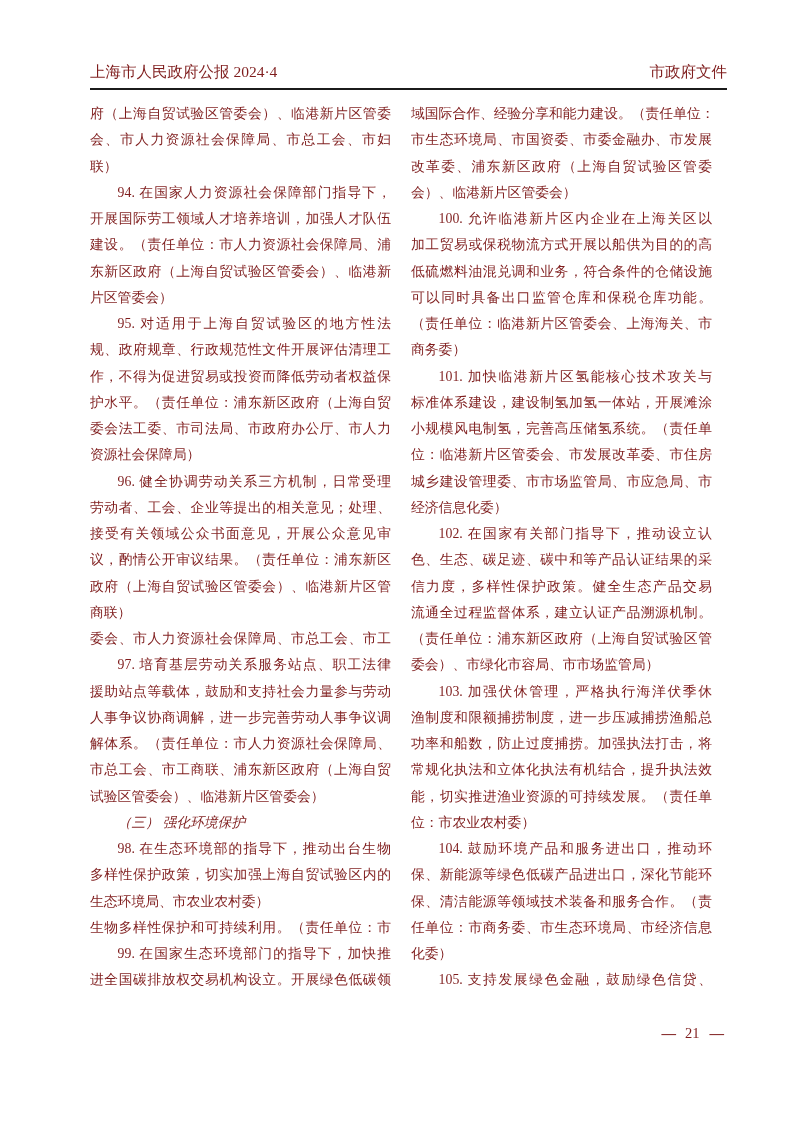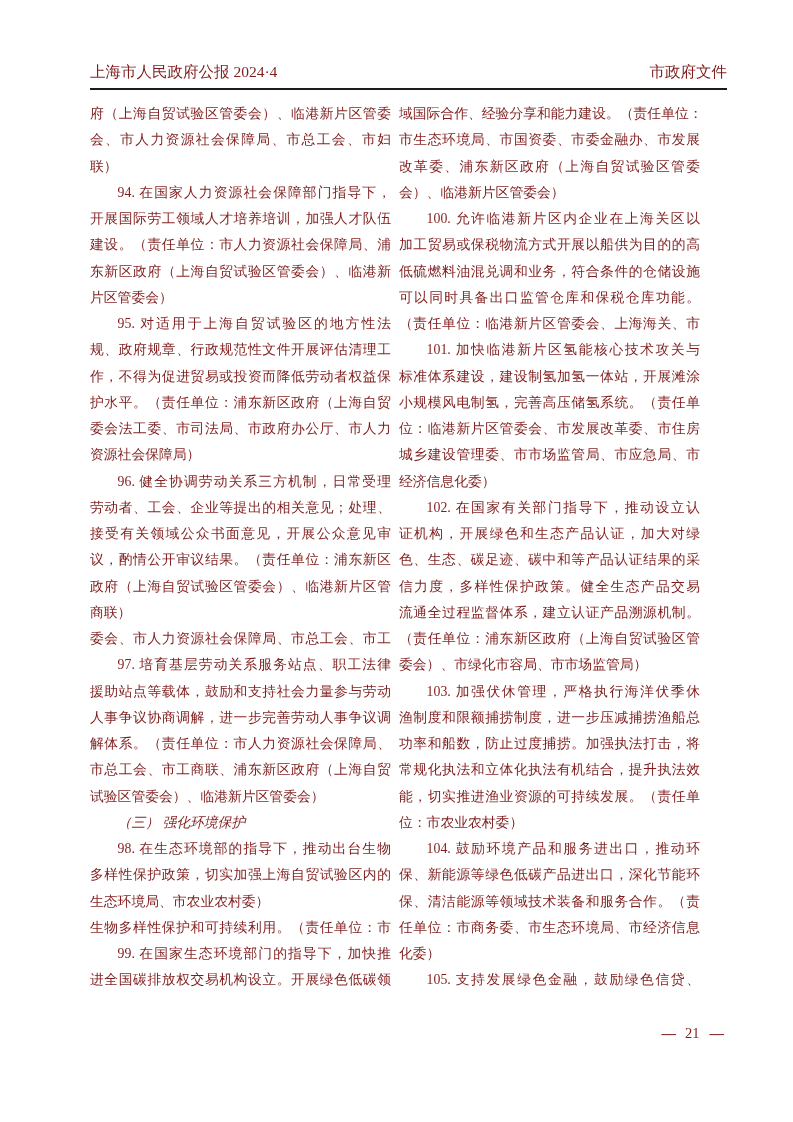--- a/index.html
+++ b/index.html
@@ -34,21 +34,21 @@
     top: 88px;
     height: 2px;
     background: #1b1b1b;
   }
   .columns {
     position: absolute;
     left: 90px;
     top: 101px;
     width: 622px;
     display: flex;
-    gap: 8px;
+    gap: 20px;
   }
   .col {
     width: 301px;
   }
   .line {
     height: 26.25px;
     line-height: 26.25px;
     font-size: 13.8px;
     text-align: justify;
     text-align-last: justify;
@@ -133,28 +133,28 @@
     <div class="col" id="col-right">
         <div class="line">域国际合作、经验分享和能力建设。（责任单位：</div>
         <div class="line">市生态环境局、市国资委、市委金融办、市发展</div>
         <div class="line">改革委、浦东新区政府（上海自贸试验区管委</div>
         <div class="line end">会）、临港新片区管委会）</div>
         <div class="line indent">100. 允许临港新片区内企业在上海关区以</div>
         <div class="line">加工贸易或保税物流方式开展以船供为目的的高</div>
         <div class="line">低硫燃料油混兑调和业务，符合条件的仓储设施</div>
         <div class="line">可以同时具备出口监管仓库和保税仓库功能。</div>
         <div class="line">（责任单位：临港新片区管委会、上海海关、市</div>
+        <div class="line end">商务委）</div>
         <div class="line indent">101. 加快临港新片区氢能核心技术攻关与</div>
         <div class="line">标准体系建设，建设制氢加氢一体站，开展滩涂</div>
         <div class="line">小规模风电制氢，完善高压储氢系统。（责任单</div>
         <div class="line">位：临港新片区管委会、市发展改革委、市住房</div>
         <div class="line">城乡建设管理委、市市场监管局、市应急局、市</div>
         <div class="line end">经济信息化委）</div>
         <div class="line indent">102. 在国家有关部门指导下，推动设立认</div>
-        <div class="line">证机构，开展绿色和生态产品认证，加大对绿</div>
         <div class="line">色、生态、碳足迹、碳中和等产品认证结果的采</div>
         <div class="line">信力度，多样性保护政策。健全生态产品交易</div>
         <div class="line">流通全过程监督体系，建立认证产品溯源机制。</div>
         <div class="line">（责任单位：浦东新区政府（上海自贸试验区管</div>
         <div class="line end">委会）、市绿化市容局、市市场监管局）</div>
         <div class="line indent">103. 加强伏休管理，严格执行海洋伏季休</div>
         <div class="line">渔制度和限额捕捞制度，进一步压减捕捞渔船总</div>
         <div class="line">功率和船数，防止过度捕捞。加强执法打击，将</div>
         <div class="line">常规化执法和立体化执法有机结合，提升执法效</div>
         <div class="line">能，切实推进渔业资源的可持续发展。（责任单</div>

